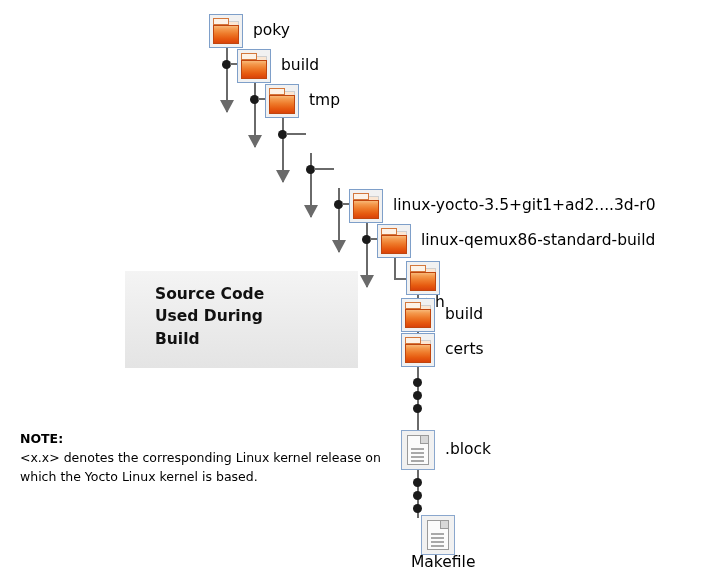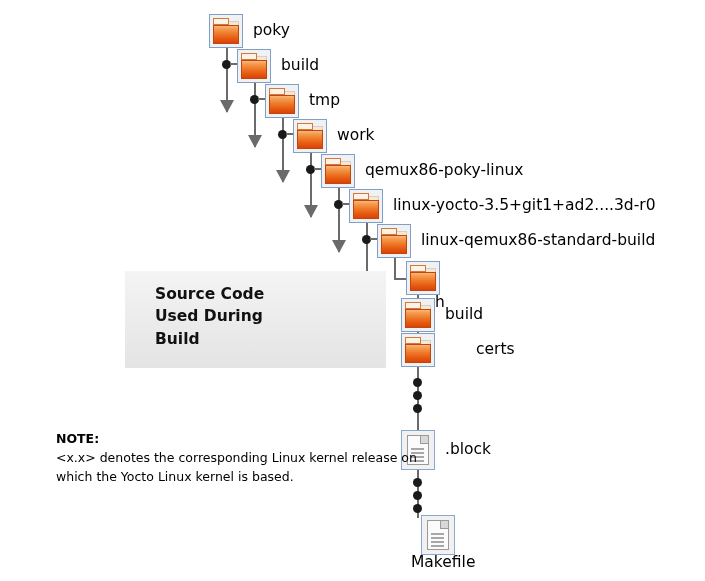--- a/index.html
+++ b/index.html
@@ -161,40 +161,38 @@
   }
 
   
   #source-box {
     position: absolute;
     left: 125px;
     top: 271px;
     width: 233px;
     height: 97px;
     background: linear-gradient(180deg, #f4f4f4 0%, #ebebeb 55%, #e4e4e4 100%);
-    padding-left: 28px;
   }
   #source-box .box-text {
     position: absolute;
     left: 30px;
     top: 12px;
     font-size: 15.5px;
     font-weight: bold;
     color: #111111;
     line-height: 1.45;
     white-space: pre-line;
   }
 
   
   #note {
     position: absolute;
     left: 20px;
     top: 430px;
     width: 370px;
-    margin-left: 36px;
   }
   #note .note-title {
     font-size: 12.5px;
     font-weight: bold;
     color: #000000;
     line-height: 1.5;
   }
   #note .note-body {
     font-size: 12.5px;
     color: #000000;
@@ -278,41 +276,21 @@
     <div class="icon-frame">
       <div class="folder-glyph">
           <div class="back"></div>
           <div class="flap"></div>
           <div class="body"></div>
         </div>
     </div>
     <div class="node-label">tmp</div>
   </div>
 
-  <div class="node" style="left:293px; top:119px;">
-    <div class="icon-frame">
-      <div class="folder-glyph">
-          <div class="back"></div>
-          <div class="flap"></div>
-          <div class="body"></div>
-        </div>
-    </div>
-    <div class="node-label">work</div>
-  </div>
-
-  <div class="node" style="left:321px; top:154px;">
-    <div class="icon-frame">
-      <div class="folder-glyph">
-          <div class="back"></div>
-          <div class="flap"></div>
-          <div class="body"></div>
-        </div>
-    </div>
-    <div class="node-label">qemux86-poky-linux</div>
-  </div>
+
 
   <div class="node" style="left:349px; top:189px;">
     <div class="icon-frame">
       <div class="folder-glyph">
           <div class="back"></div>
           <div class="flap"></div>
           <div class="body"></div>
         </div>
     </div>
     <div class="node-label">linux-yocto-3.5+git1+ad2....3d-r0</div>
@@ -344,21 +322,21 @@
     <div class="icon-frame">
       <div class="folder-glyph">
           <div class="back"></div>
           <div class="flap"></div>
           <div class="body"></div>
         </div>
     </div>
     <div class="node-label">build</div>
   </div>
 
-  <div class="node" style="left:401px; top:333px;gap:31px;">
+  <div class="node" style="left:401px; top:333px;">
     <div class="icon-frame">
       <div class="folder-glyph">
           <div class="back"></div>
           <div class="flap"></div>
           <div class="body"></div>
         </div>
     </div>
     <div class="node-label">certs</div>
   </div>
 

